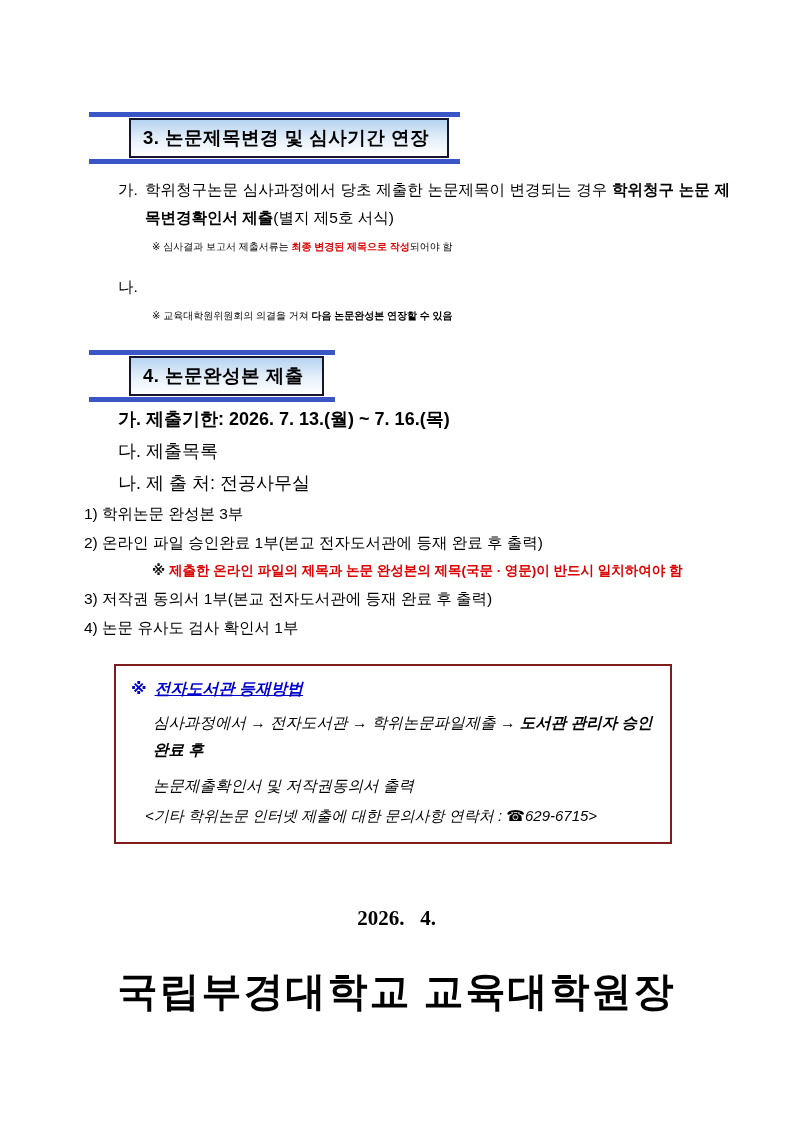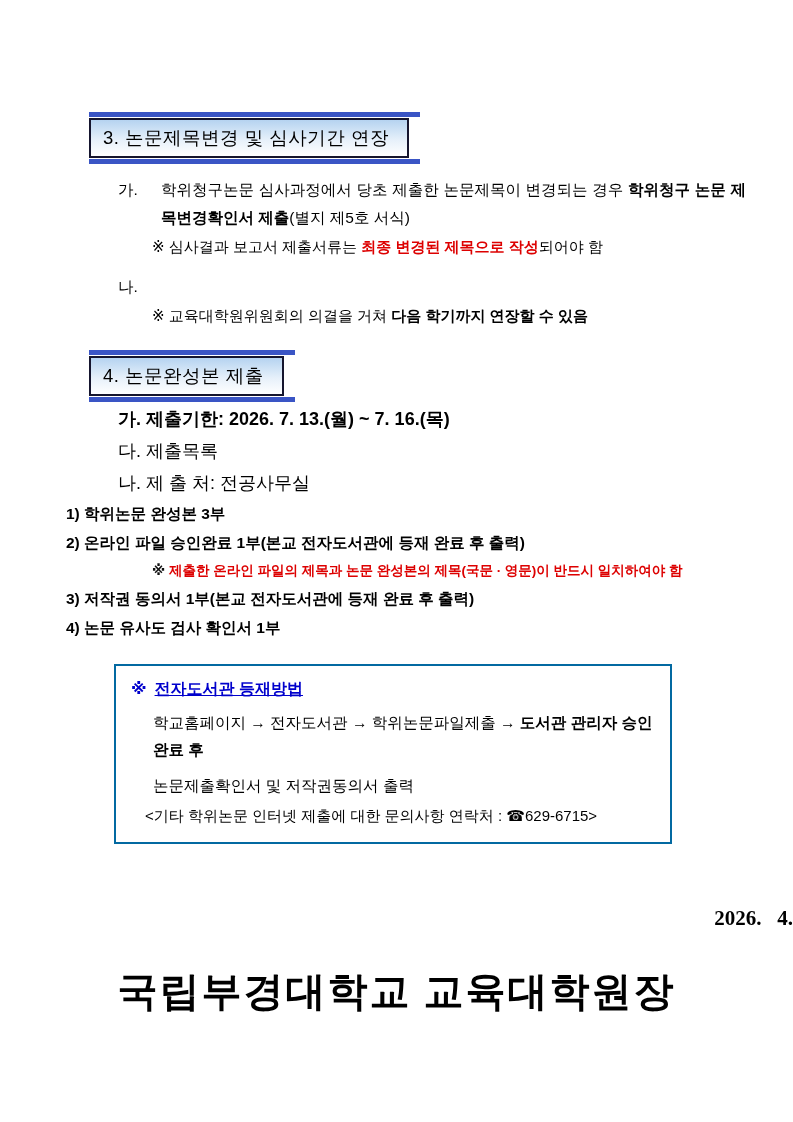--- a/index.html
+++ b/index.html
@@ -19,76 +19,78 @@
     border-top:5px solid #3a55c5;
     border-bottom:5px solid #3a55c5;
     padding:1px 11px 1px 0;
   }
   .titlebox.s3{margin-top:112px;}
   .titlebox.s4{margin-top:20px;text-align:right;}
   .titlebox-inner{
     border:2px solid #15152e;
     background:linear-gradient(to bottom,#b5d3f0 0%,#e6f0fa 55%,#ffffff 100%);
     padding:5px 18px 6px 12px;
-    font-weight:400;
+    font-weight:700;
     font-size:18.5px;
     letter-spacing:.5px;
     white-space:nowrap;
+    margin-left:40px;
   }
   
   .para{
     display:flex;
     margin:12px 0 0 118px;
     font-size:15.5px;
     line-height:28px;
   }
   .para .marker{flex:none;width:27px;}
-  .para .ptext{width:585px;text-align:justify;margin-left:16px;}
+  .para .ptext{width:585px;text-align:justify;}
   .note{
     margin:1px 0 0 152px;
-    font-size:15px;
+    font-size:10px;
     line-height:28px;
   }
   .red{color:#dd0000;}
   
   .row{
     margin:2px 0 1px 118px;
     font-size:18px;
     line-height:30px;
   }
   .row.bold{font-weight:700;}
   .item{
-    margin-left:66px;
+    margin-left:84px;
     font-size:15.5px;
     line-height:29px;
-    font-weight:700;
+    font-weight:400;
   }
   .item-note{
     margin-left:152px;
     font-size:13.5px;
     line-height:27px;
     font-weight:700;
   }
   .item-note .mark{color:#111;}
   
   .infobox{
     box-sizing:border-box;
     margin:22px 0 0 114px;
     width:558px;
-    border:2px solid #0369a1;
+    border:2px solid #7f1d1d;
     padding:13px 8px 13px 15px;
+    font-style:italic;
   }
   .ib-title{font-size:16px;font-weight:700;color:#0000cc;}
   .ib-title .u{text-decoration:underline;margin-left:8px;}
   .ib-flow{margin:9px 0 0 22px;font-size:15.5px;line-height:27px;}
   .ib-contact{margin:4px 0 0 14px;font-size:15px;line-height:26px;}
   
   .footer-date{
     margin-top:62px;
-    text-align:right;
+    text-align:center;
     font-family:"Liberation Serif","DejaVu Serif",serif;
     font-size:21px;
     font-weight:700;
     white-space:pre;
   }
   .signature{
     margin-top:33px;
     text-align:center;
     font-family:"Liberation Serif","DejaVu Serif",serif;
     font-size:40px;
@@ -107,39 +109,39 @@
 
   <div class="para">
     <span class="marker">가.</span>
     <span class="ptext"><span>학위청구논문 심사과정에서 당초 제출한 논문제목이 변경되는 경우 </span><b>학위청구 논문 제목변경확인서 제출</b><span>(별지 제5호 서식)</span></span>
   </div>
   <div class="note"><span>※ 심사결과 보고서 제출서류는 </span><b class="red">최종 변경된 제목으로 작성</b><span>되어야 함</span></div>
 
   <div class="para">
     <span class="marker">나.</span>
   </div>
-  <div class="note"><span>※ 교육대학원위원회의 의결을 거쳐 </span><b>다음 학기까지 연장할 수 있음</b></div>
+  <div class="note"><span>※ 교육대학원위원회의 의결을 거쳐 </span><b>다음 논문완성본 연장할 수 있음</b></div>
 
   <div class="titlebox s4">
     <div class="titlebox-inner">4. 논문완성본 제출</div>
   </div>
 
   <div class="row bold"><span>가.</span> <span>제출기한: 2026. 7. 13.(월) ~ 7. 16.(목)</span></div>
   <div class="row"><span>다.</span> <span>제출목록</span></div>
   <div class="row"><span>나.</span> <span>제 출 처: 전공사무실</span></div>
 
   <div class="item"><span>1)</span> <span>학위논문 완성본 3부</span></div>
   <div class="item"><span>2)</span> <span>온라인 파일 승인완료 1부(본교 전자도서관에 등재 완료 후 출력)</span></div>
   <div class="item-note"><span class="mark">※ </span><span class="red">제출한 온라인 파일의 제목과 논문 완성본의 제목(국문 · 영문)이 반드시 일치하여야 함</span></div>
   <div class="item"><span>3)</span> <span>저작권 동의서 1부(본교 전자도서관에 등재 완료 후 출력)</span></div>
   <div class="item"><span>4)</span> <span>논문 유사도 검사 확인서 1부</span></div>
 
   <div class="infobox">
     <div class="ib-title"><span>※</span><span class="u">전자도서관 등재방법</span></div>
-    <div class="ib-flow"><span>학교홈페이지 → 전자도서관 → 학위논문파일제출 → </span><b>도서관 관리자 승인완료 후</b></div>
+    <div class="ib-flow"><span>심사과정에서 → 전자도서관 → 학위논문파일제출 → </span><b>도서관 관리자 승인완료 후</b></div>
     <div class="ib-flow">논문제출확인서 및 저작권동의서 출력</div>
     <div class="ib-contact">&lt;기타 학위논문 인터넷 제출에 대한 문의사항 연락처 : ☎629-6715&gt;</div>
   </div>
 
   <div class="footer-date">2026.   4.</div>
   <div class="signature">국립부경대학교 교육대학원장</div>
 
 </div>
 
 </body></html>

